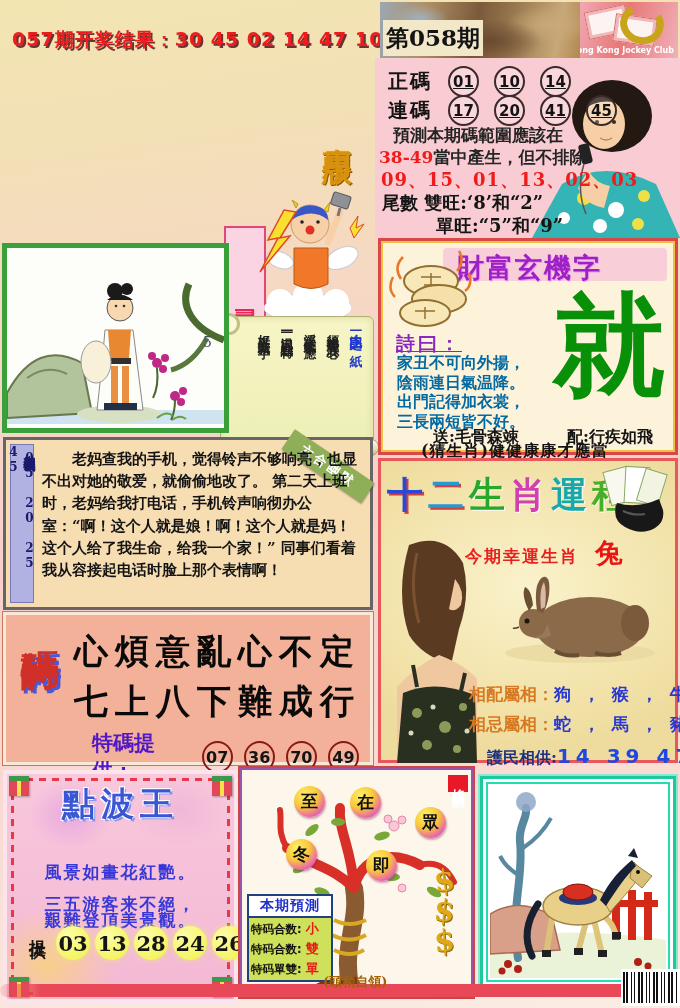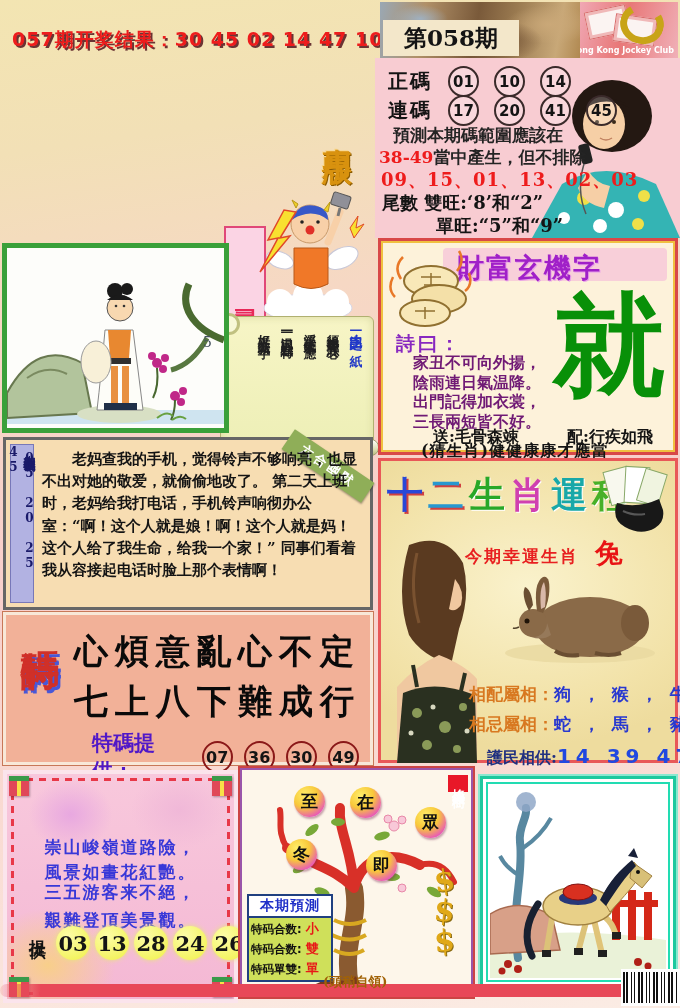--- a/index.html
+++ b/index.html
@@ -17,30 +17,30 @@
     radial-gradient(40px 20px at 20% 30%,#9fb0c0 0%,transparent 70%),
     radial-gradient(70px 30px at 55% 70%,#6a4a30 0%,transparent 75%),
     radial-gradient(60px 26px at 85% 40%,#caa878 0%,transparent 75%),
     linear-gradient(100deg,#9aa8b4 0%,#b09068 22%,#7a5a3a 48%,#9a7a50 66%,#c8a878 88%,#b08850 100%);}
   .moneyarea{flex:1;position:relative;background:linear-gradient(105deg,#f0a8b4,#e87878 45%,#f0b0b8);overflow:hidden;}
   .note{position:absolute;width:40px;height:26px;background:#fbf4f2;border:1px solid #d86a6a;
     box-shadow:inset 0 0 0 3px #f0b8b8;}
   .horseshoe{position:absolute;right:14px;top:2px;width:30px;height:26px;border:7px solid #c8a418;
     border-bottom-color:transparent;border-radius:50%;transform:rotate(195deg);}
   .clubtext{position:absolute;right:4px;bottom:3px;color:#fff;font-size:8px;font-weight:bold;white-space:nowrap;}
-  .issue{left:383px;top:20px;width:136px;height:36px;background:#f3e7ca;color:#141414;
+  .issue{left:383px;top:20px;width:100px;height:36px;background:#f3e7ca;color:#141414;
     font:bold 23px "DejaVu Serif",serif;text-align:center;line-height:36px;z-index:3;}
 
   
   .pinkpanel{left:375px;top:58px;width:305px;height:180px;background:#f8ccd2;}
   .numrow{display:flex;align-items:center;z-index:2;}
   .numlabel{font:bold 20px "DejaVu Serif",serif;color:#141414;margin-right:16px;letter-spacing:2px;}
   .ball{display:inline-flex;align-items:center;justify-content:center;width:27px;height:27px;
     border:2px solid #3a2a2a;border-radius:50%;font:bold 15px "DejaVu Sans",sans-serif;color:#141414;
-    margin-right:15px;background:rgba(255,255,255,.22);}
+    margin-right:15px;background:rgba(255,255,255,.22);text-decoration:underline;}
   .pred1{left:393px;top:124px;font:bold 17px "DejaVu Serif",serif;color:#242424;z-index:2;}
   .pred2{left:379px;top:146px;font:bold 17px "DejaVu Serif",serif;color:#242424;z-index:2;}
   .red{color:#ee1c1c;}
   .pred3{left:381px;top:168px;font:bold 18px "DejaVu Serif",serif;color:#ee1c1c;letter-spacing:1px;z-index:2;}
   .tail1{left:382px;top:191px;font:bold 18px "DejaVu Serif",serif;color:#141414;z-index:2;}
   .tail2{left:436px;top:214px;font:bold 18px "DejaVu Serif",serif;color:#141414;z-index:2;}
 
   
   .edition{left:318px;top:124px;width:36px;font-size:30px;line-height:34px;font-weight:bold;color:#d8920f;
     text-shadow:1px 1px 0 #8a5a00,-1px -1px 0 #f8d890;letter-spacing:4px;}
@@ -60,22 +60,22 @@
 
   
   .painting{left:2px;top:243px;width:227px;height:190px;background:#fdfdfa;border:5px solid #3aa03a;box-sizing:border-box;}
   .paintnum{left:196px;top:86px;font:14px "DejaVu Serif",serif;color:#44505e;}
 
   
   .fortune{left:378px;top:238px;width:300px;height:217px;background:#fdf2da;border:3px solid #d84848;
     box-shadow:inset 0 0 0 2px #f0c040;box-sizing:border-box;}
   .ftitlebg{left:62px;top:7px;right:8px;height:33px;background:#f8cfd9;border-radius:4px;}
   .ftitle{left:76px;top:9px;font:bold 27px "DejaVu Serif",serif;color:#a020c8;text-shadow:1px 1px 0 #e8a0e8;letter-spacing:2px;}
-  .shiyue{left:15px;top:90px;font:bold 19px "DejaVu Serif",serif;color:#8828c0;letter-spacing:3px;}
-  .fpoem{left:32px;top:112px;font:bold 16px "DejaVu Serif",serif;color:#701a75;line-height:19.5px;white-space:nowrap;}
+  .shiyue{left:15px;top:90px;font:bold 19px "DejaVu Serif",serif;color:#8828c0;letter-spacing:3px;text-decoration:underline;}
+  .fpoem{left:16px;top:112px;font:bold 16px "DejaVu Serif",serif;color:#0369a1;line-height:19.5px;white-space:nowrap;}
   .bigchar{right:10px;top:48px;font:bold 112px "DejaVu Serif",serif;color:#089008;line-height:112px;}
   .fsong{left:52px;top:186px;font:bold 16px "DejaVu Serif",serif;color:#141414;}
   .fpei{left:186px;top:186px;font:bold 16px "DejaVu Serif",serif;color:#141414;}
   .fhint{left:40px;top:200px;font:bold 16px "DejaVu Serif",serif;color:#141414;letter-spacing:1px;}
 
   
   .story{left:3px;top:437px;width:370px;height:173px;background:#f7ddb2;border:3px solid #666;box-sizing:border-box;}
   .sidebar{left:4px;top:4px;bottom:4px;width:24px;background:#b2b2e2;border:1px solid #7878b8;
     display:flex;justify-content:center;box-sizing:border-box;}
   .sidebar .vert{font:bold 12px "DejaVu Serif",serif;color:#1a1a6a;letter-spacing:1px;}
@@ -331,37 +331,37 @@
   </div>
 
   <div class="abs tema">
     <div class="abs tematitle vert">特碼詩</div>
     <div class="abs temaline" style="top:14px;">心煩意亂心不定</div>
     <div class="abs temaline" style="top:64px;">七上八下難成行</div>
     <div class="abs temaprov">
       <span class="temaprovlabel">特碼提供：</span>
       <span class="ball2">07</span>
       <span class="ball2">36</span>
-      <span class="ball2">30</span>
+      <span class="ball2">70</span>
       <span class="ball2">49</span>
     </div>
   </div>
 
   <div class="abs dbw">
     <div class="abs wavyh" style="top:4px;"></div>
     <div class="abs wavyh" style="bottom:4px;"></div>
     <div class="abs wavyv" style="left:4px;"></div>
     <div class="abs wavyv" style="right:4px;"></div>
     <div class="abs gift" style="left:2px;top:2px;"></div>
     <div class="abs gift" style="right:2px;top:2px;"></div>
     <div class="abs gift" style="left:2px;bottom:2px;"></div>
     <div class="abs gift" style="right:2px;bottom:2px;"></div>
-    <div class="abs dbwline" style="top:62px;">崇山峻嶺道路險，</div>
+    <div class="abs dbwtitle">點波王</div>
     <div class="abs dbwline" style="top:87px;">風景如畫花紅艷。</div>
-    <div class="abs dbwline" style="top:107px;">三五游客来不絕，</div>
+    <div class="abs dbwline" style="top:119px;">三五游客来不絕，</div>
     <div class="abs dbwline" style="top:135px;">艱難登頂美景觀。</div>
     <div class="abs dbwnums">
       <span class="vert dbwprov">提供</span>
       <span class="yball">03</span>
       <span class="yball">13</span>
       <span class="yball">28</span>
       <span class="yball">24</span>
       <span class="yball">26</span>
     </div>
   </div>

